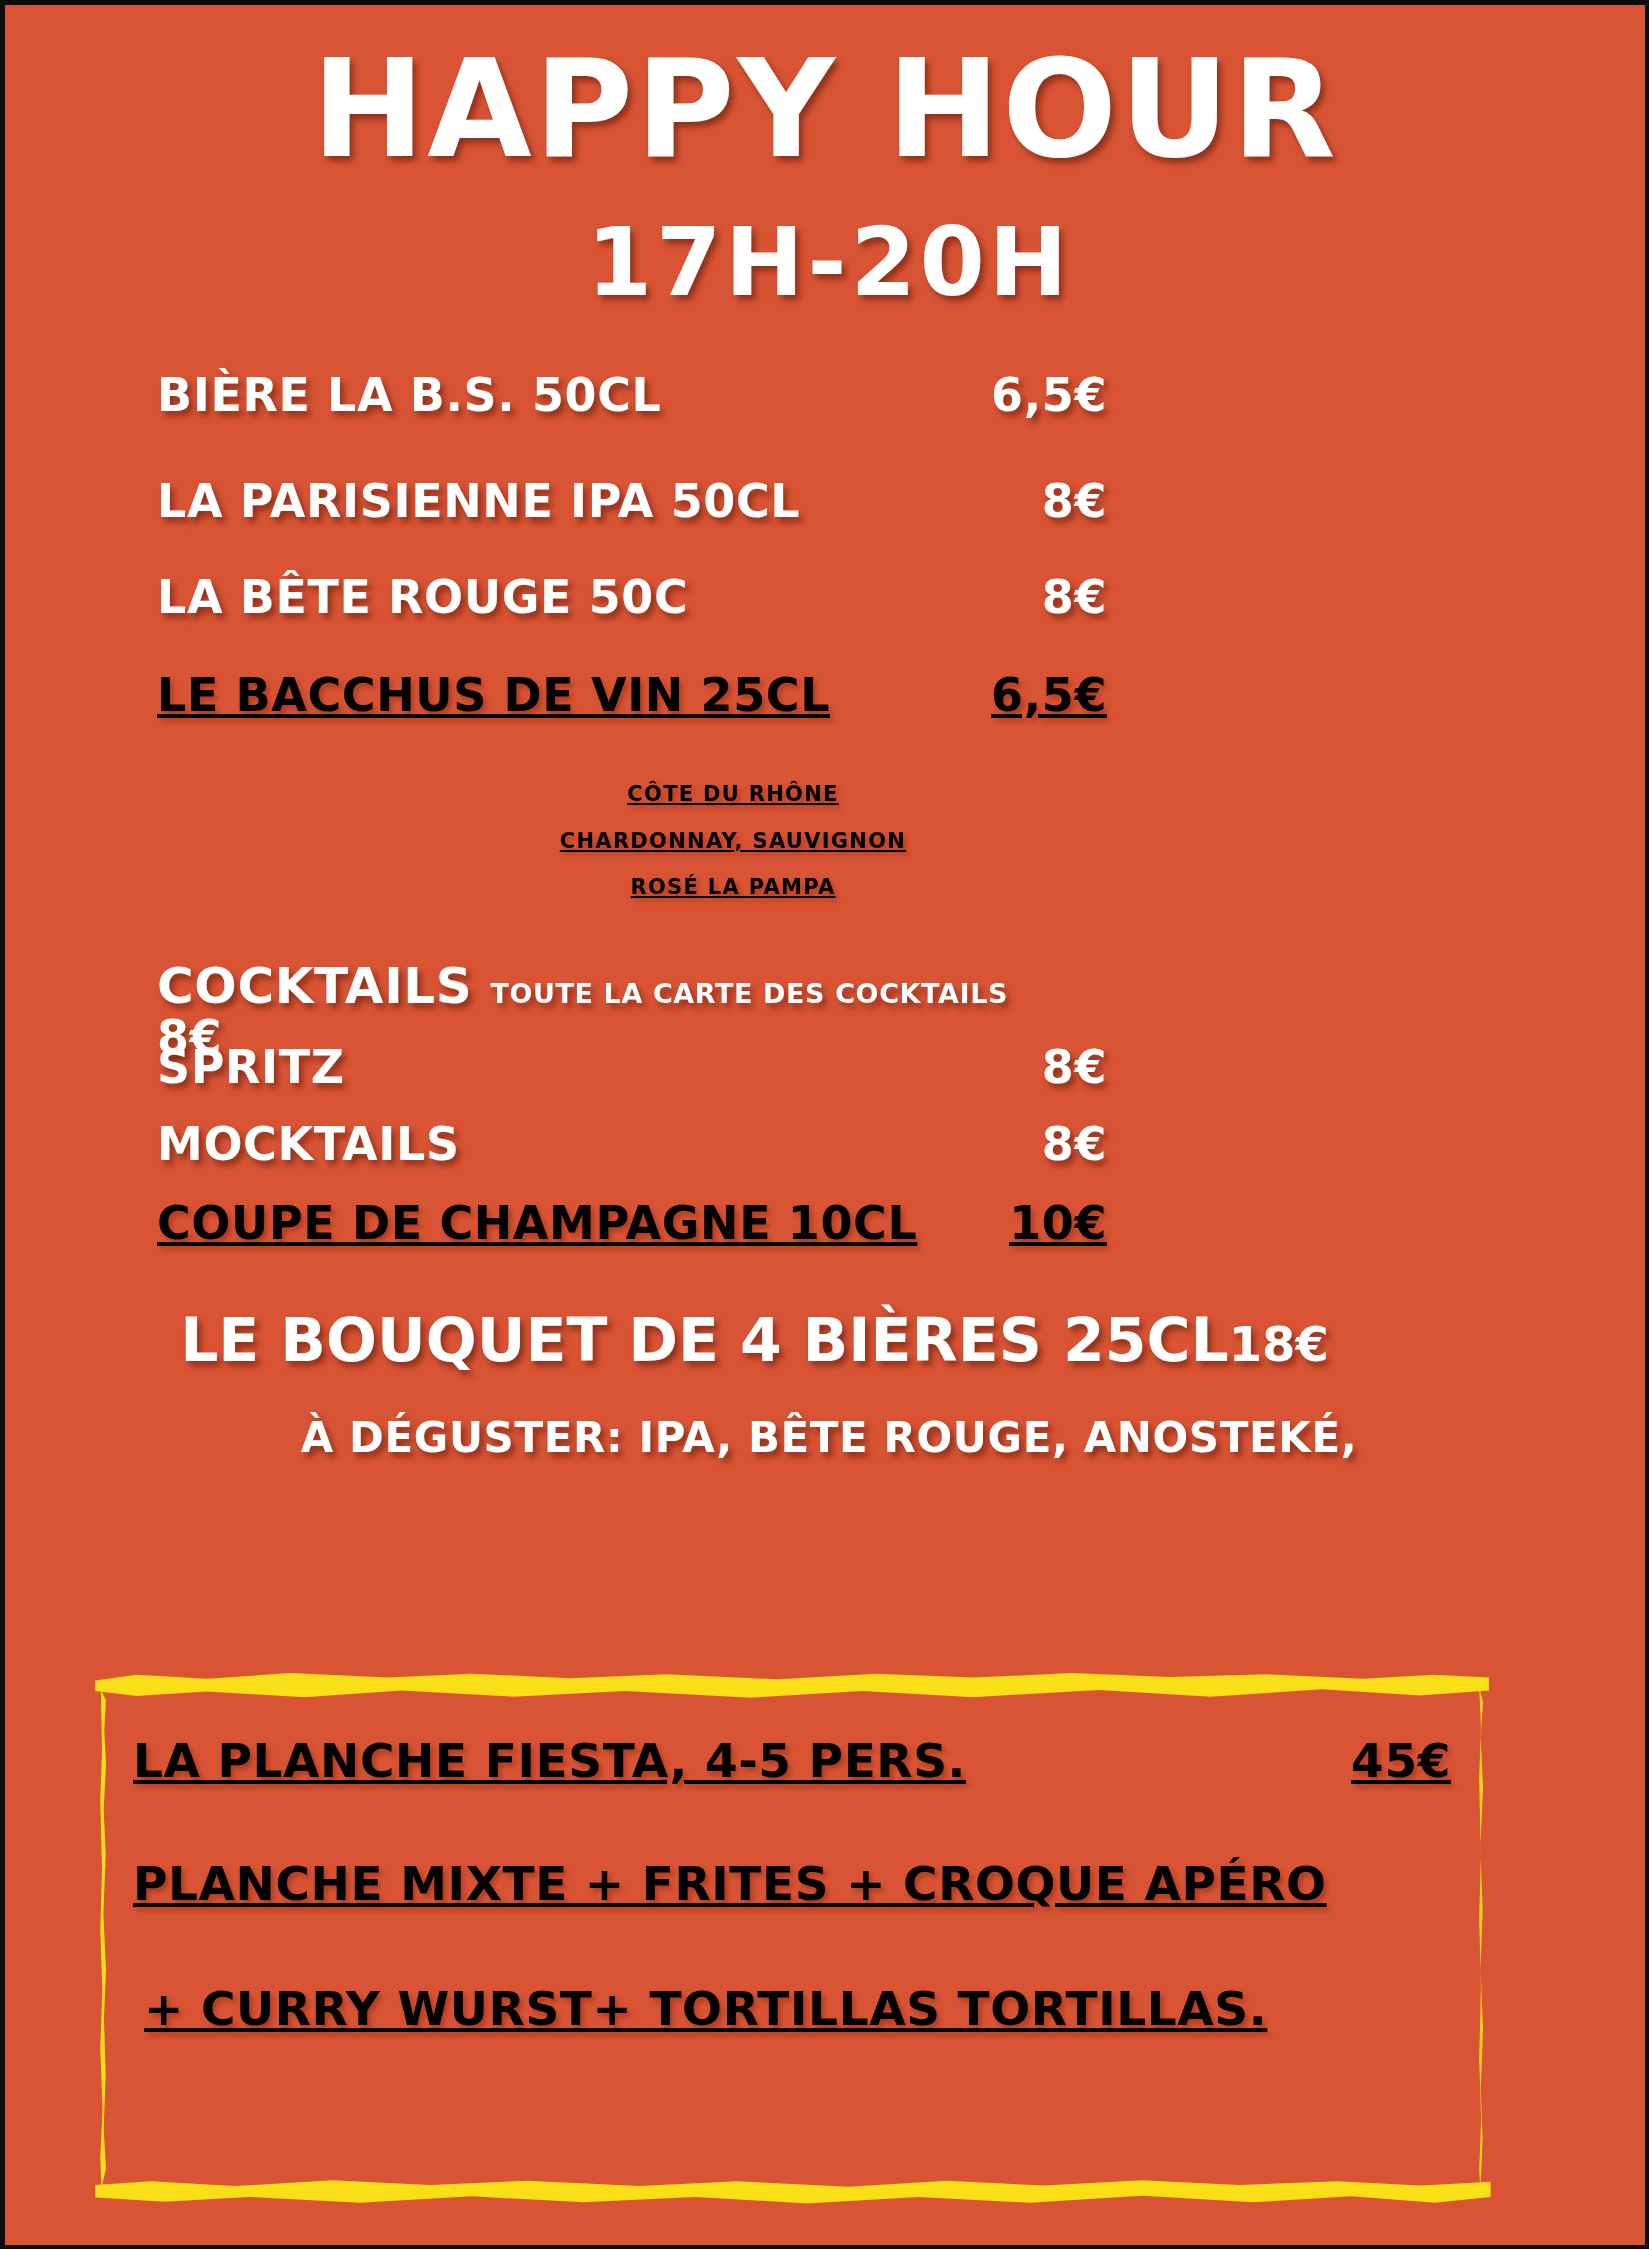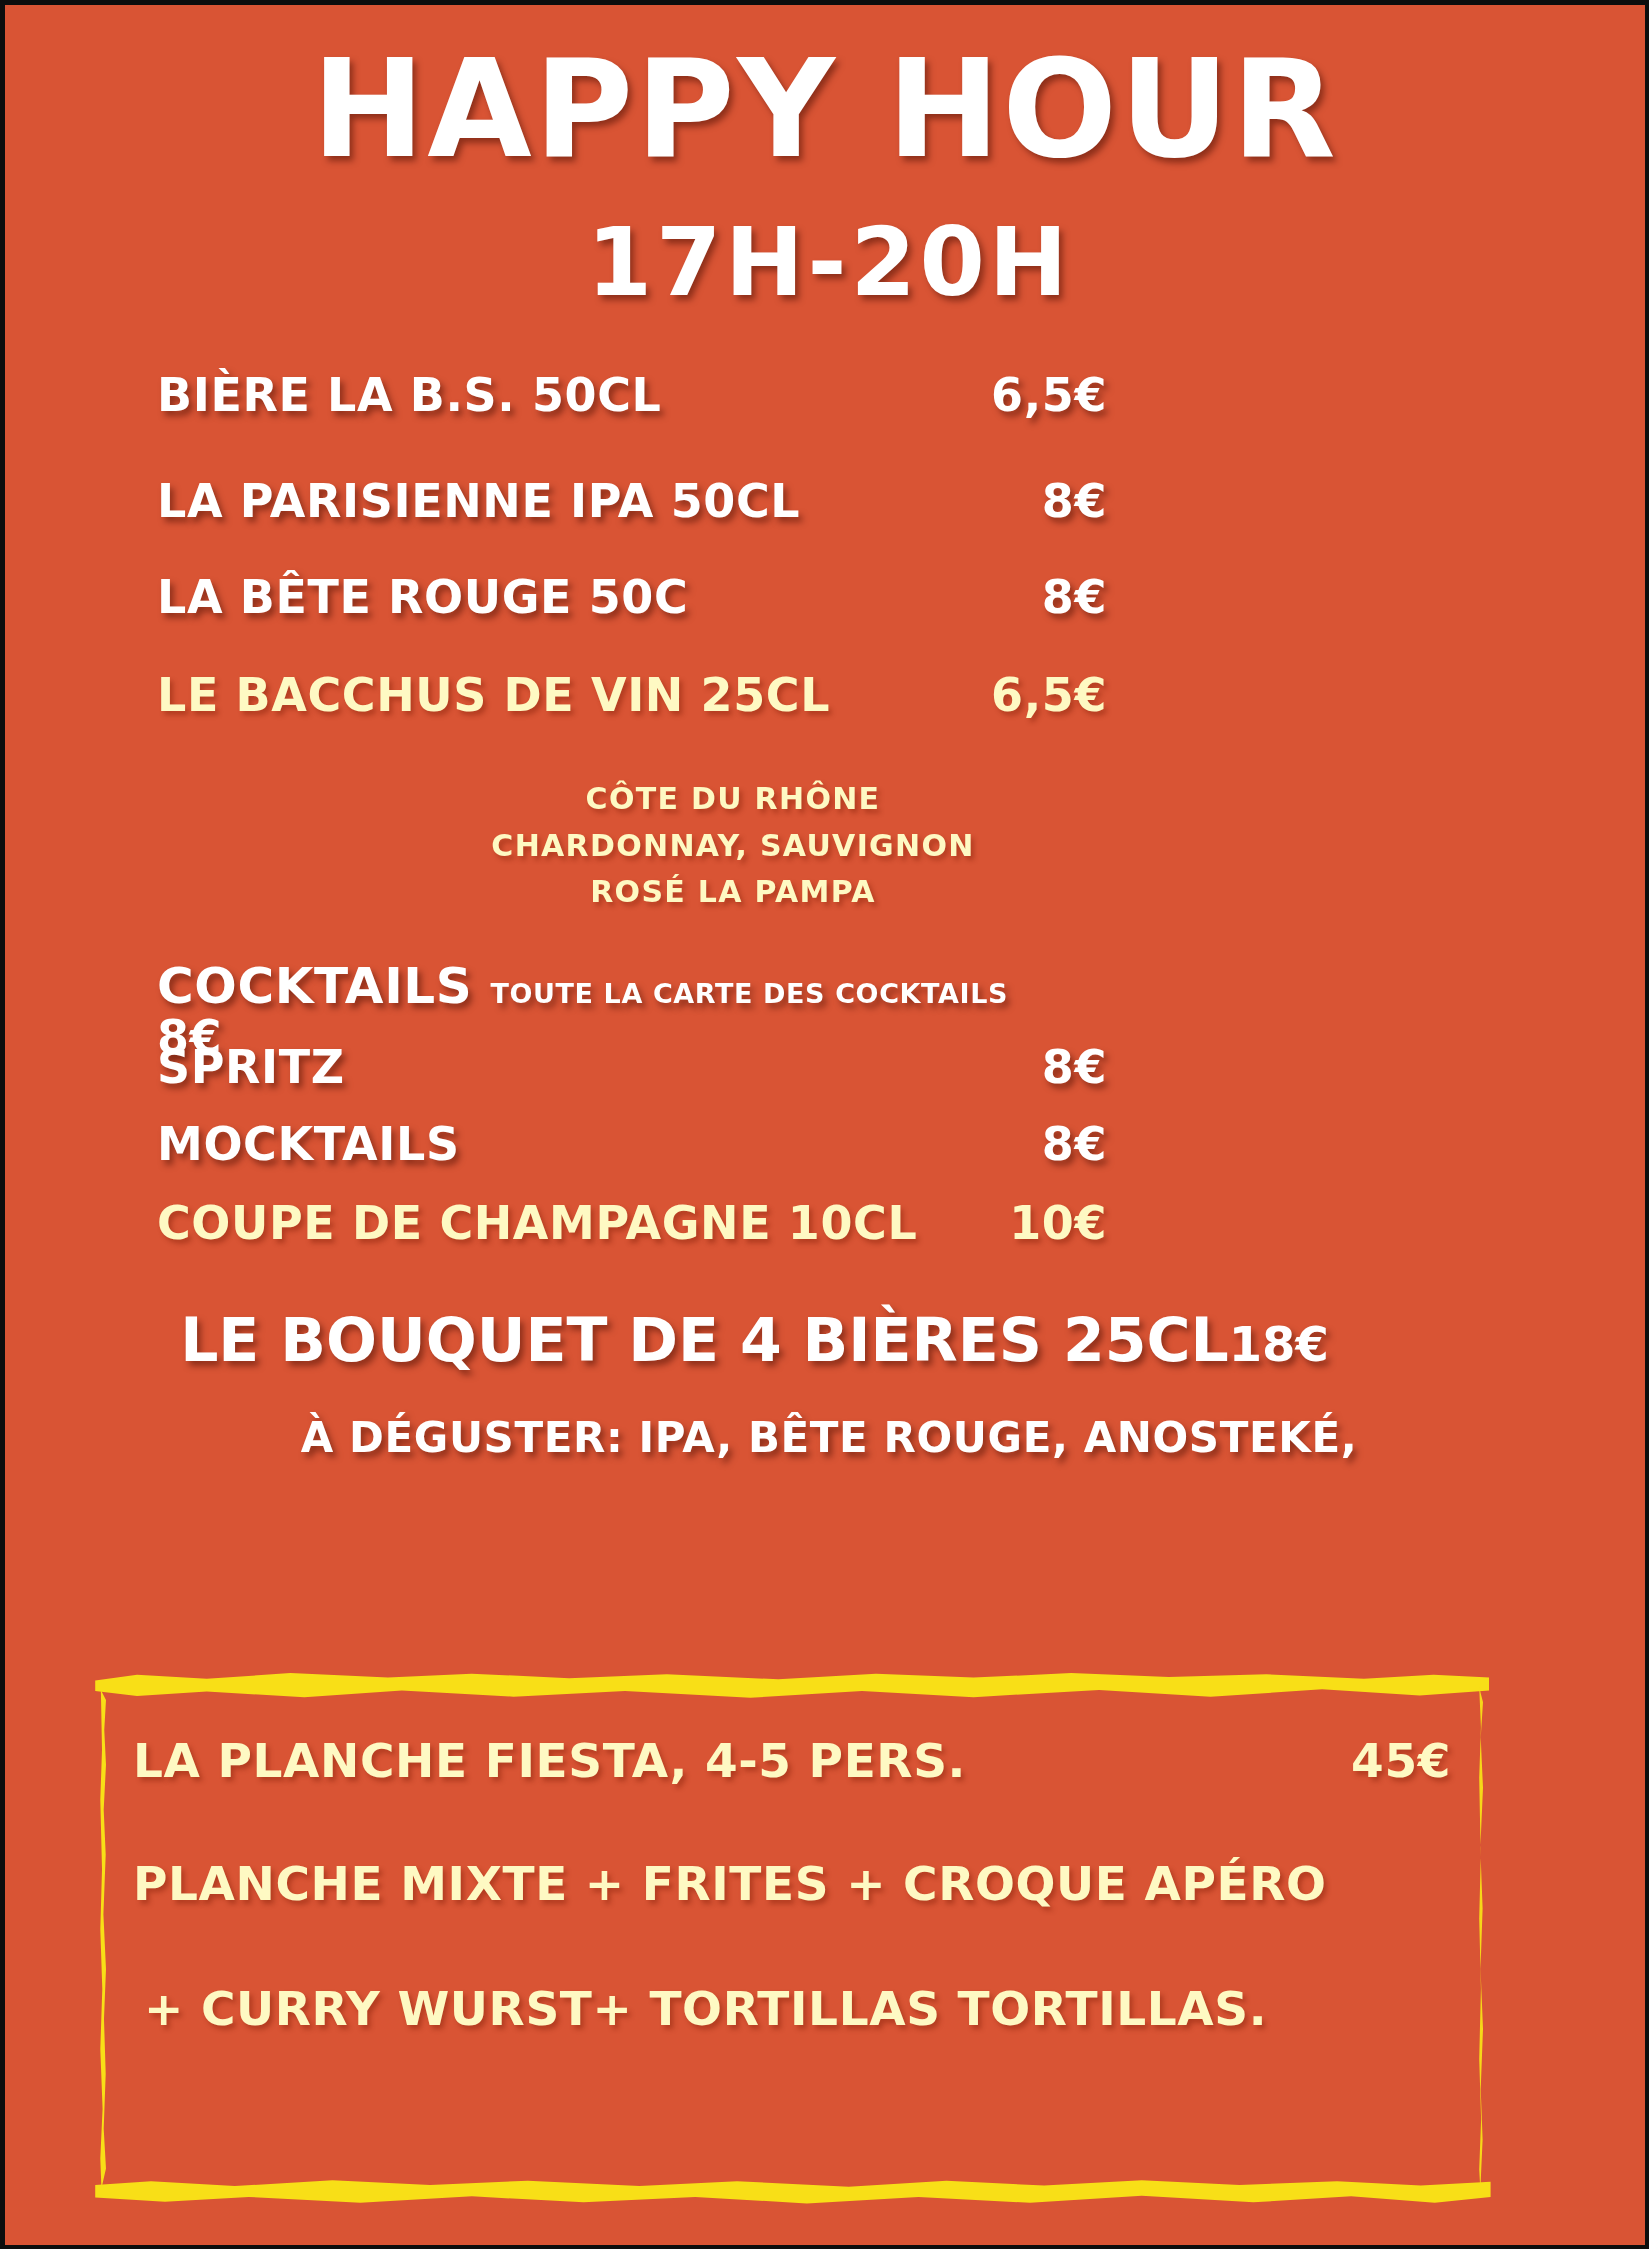--- a/index.html
+++ b/index.html
@@ -8,21 +8,21 @@
     width: 1650px;
     height: 2250px;
     box-sizing: border-box;
     background: #D95434;
     border: 5.7px solid #0d0d0d;
     overflow: hidden;
     font-family: "DejaVu Sans", sans-serif;
     font-weight: bold;
   }
   .t-black { color: #ffffff; text-shadow: 3.8px 4.5px 6.4px rgba(70,12,0,0.5); }
-  .t-white { color: #fef9c3; text-shadow: 3.2px 3.8px 5.7px rgba(130,30,8,0.45); }
+  .t-white { color: #000000; text-shadow: 3.2px 3.8px 5.7px rgba(130,30,8,0.45); text-decoration: underline; }
 
   .title {
     position: absolute;
     top: 37px; left: 0; width: 100%;
     text-align: center;
     font-size: 135px;
     letter-spacing: 2.5px;
     line-height: 1.0;
   }
   .hours {
@@ -49,21 +49,21 @@
   .row .price { text-align: right; }
 
   .row-cocktails { font-size: 50px; flex-direction: column; }
   .row-cocktails .suffix { font-size: 27px; letter-spacing: 0.6px; }
   .row-cocktails .price { font-size: 46px; }
 
   .wine-note {
     position: absolute;
     left: 0; width: 1456px;
     text-align: center;
-    font-size: 30px;
+    font-size: 21px;
     letter-spacing: 1.3px;
     line-height: 1.0;
   }
 
   .row-bouquet {
     position: absolute;
     left: 103px;
     width: 1293px;
     display: flex;
     justify-content: center;

